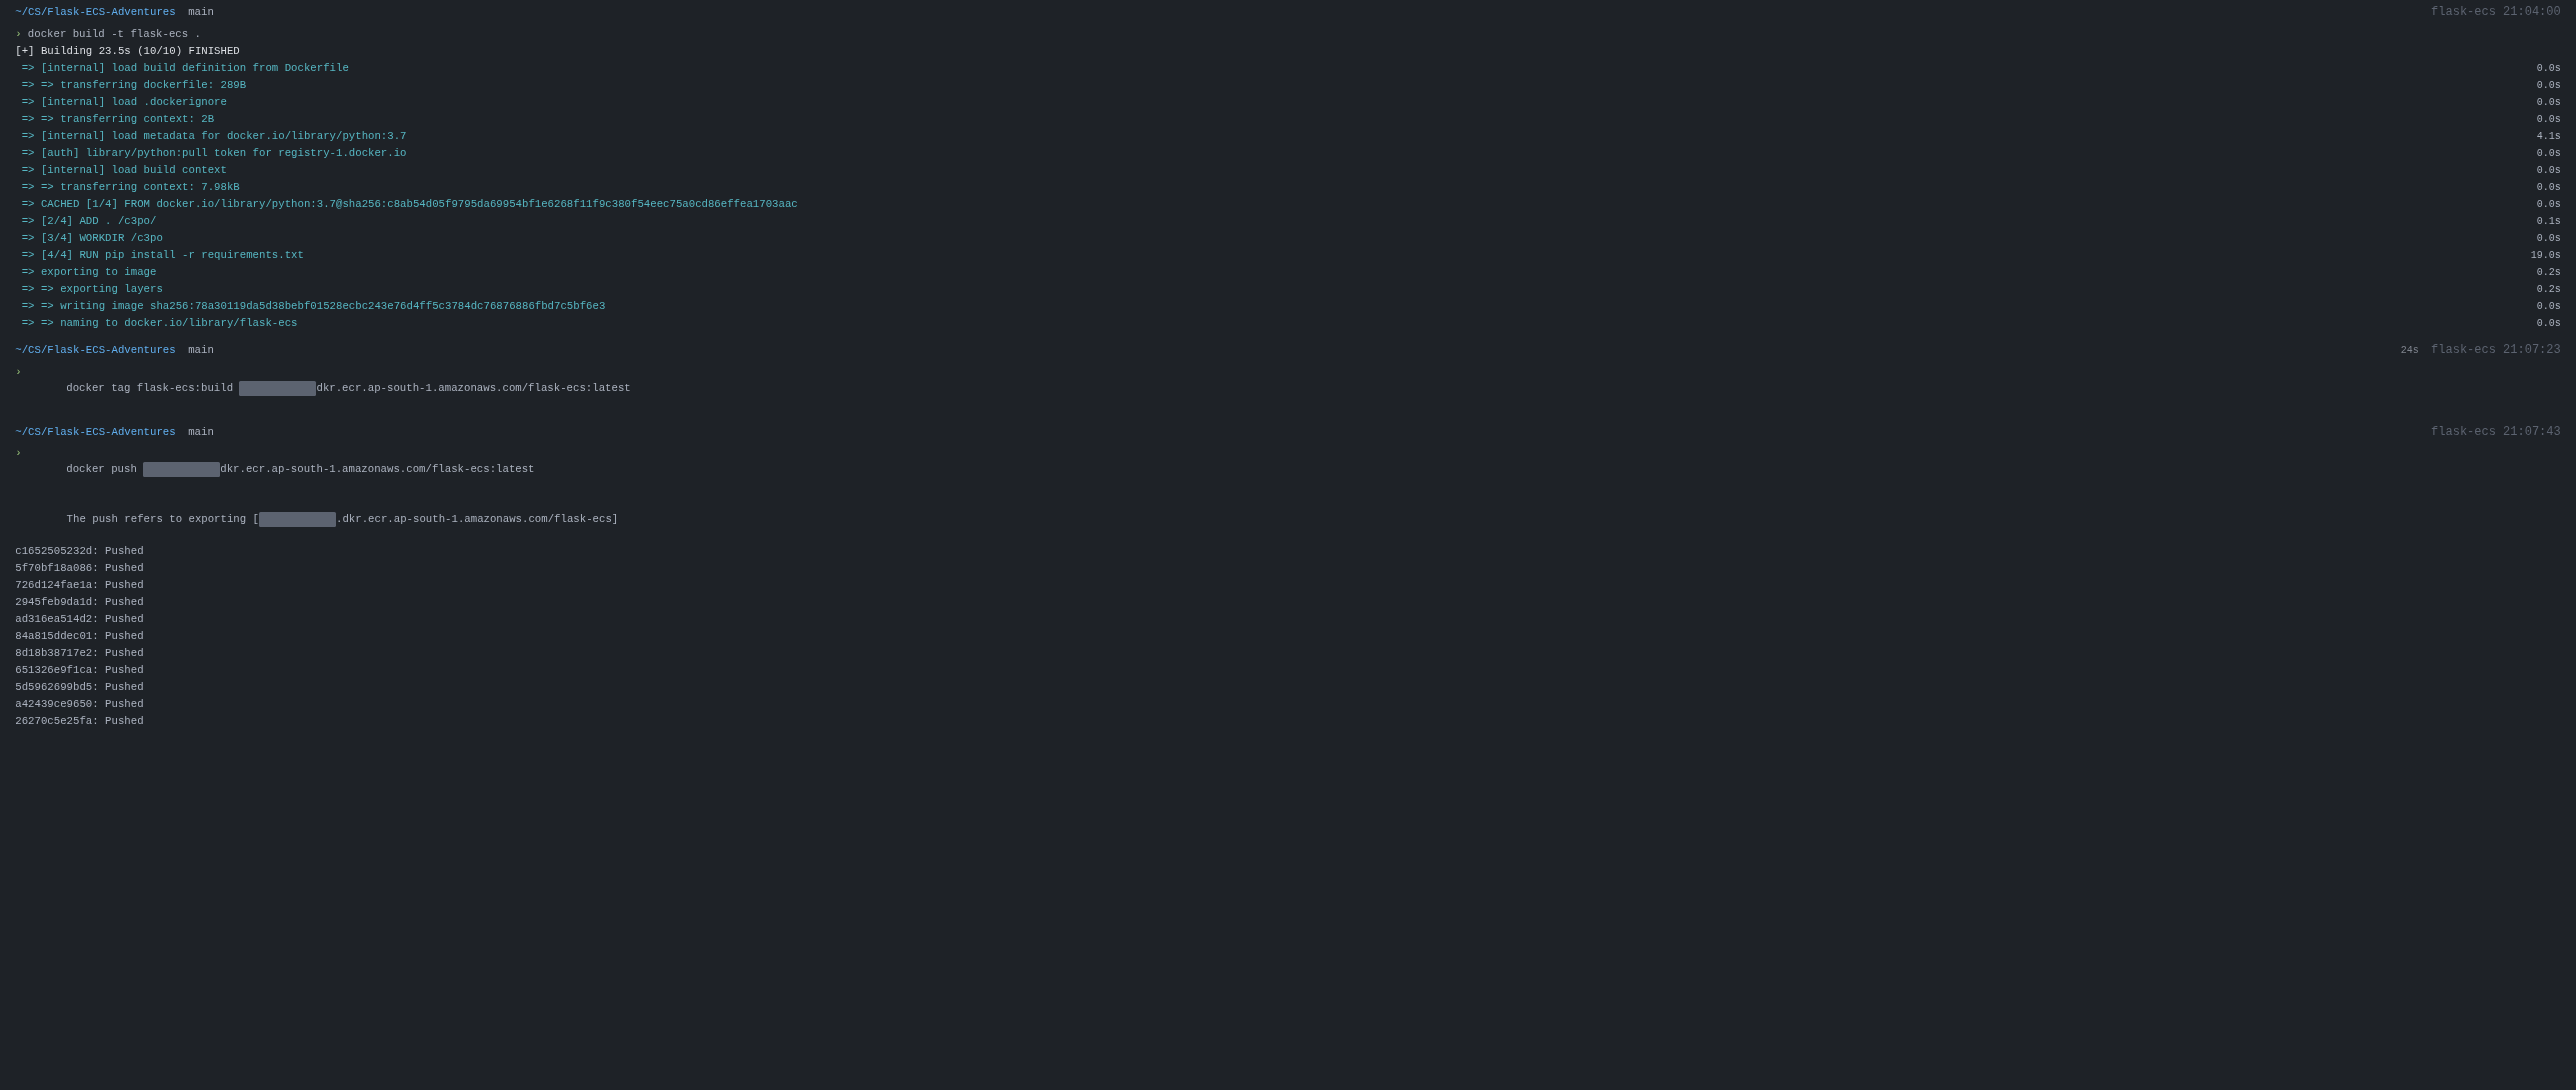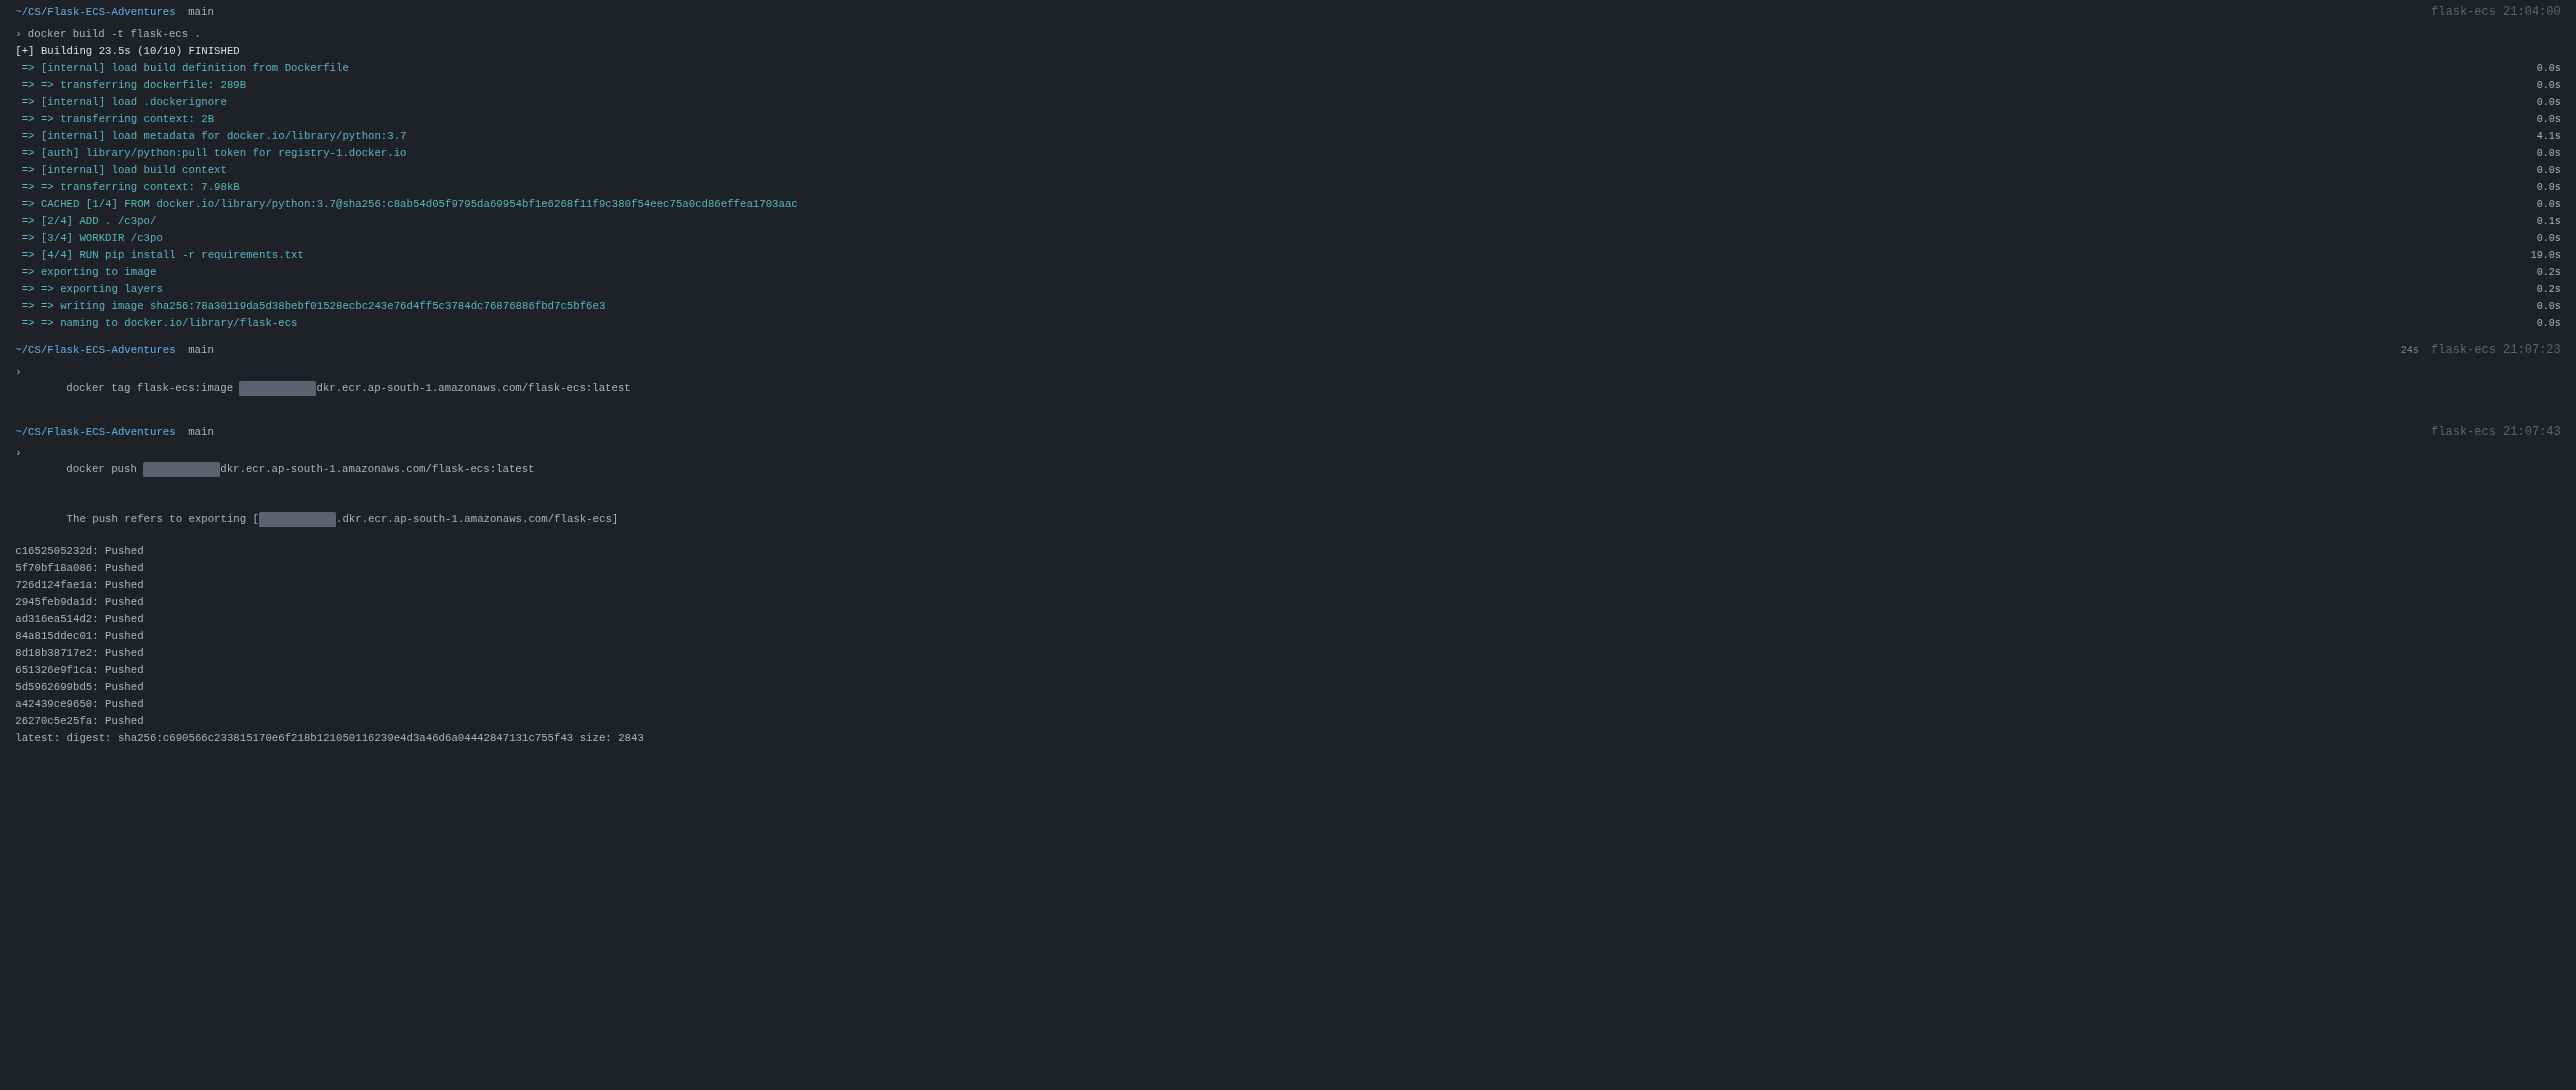--- a/index.html
+++ b/index.html
@@ -217,21 +217,21 @@
     </div>
     <div class="header-right-block">
       <span class="duration-right">24s</span>
       <span class="time-right">flask-ecs  21:07:23</span>
     </div>
   </div>
 
   <div class="prompt-line">
     <span class="prompt-char">›</span>
     <span class="command">
-      <span>docker tag flask-ecs:image </span><span class="redacted">           </span><span>dkr.ecr.ap-south-1.amazonaws.com/flask-ecs:latest</span>
+      <span>docker tag flask-ecs:build </span><span class="redacted">           </span><span>dkr.ecr.ap-south-1.amazonaws.com/flask-ecs:latest</span>
     </span>
   </div>
 
   <div class="section-gap"></div>
   <div class="header-bar">
     <div>
       <span class="path">~/CS/Flask-ECS-Adventures</span>
       <span class="branch">main</span>
     </div>
     <div class="header-right-block">
@@ -279,19 +279,16 @@
     </div>
     <div class="terminal-line">
       <span class="left">5d5962699bd5: Pushed</span>
     </div>
     <div class="terminal-line">
       <span class="left">a42439ce9650: Pushed</span>
     </div>
     <div class="terminal-line">
       <span class="left">26270c5e25fa: Pushed</span>
     </div>
-    <div class="terminal-line">
-      <span class="left">latest: digest: sha256:c690566c233815170e6f218b121050116239e4d3a46d6a04442847131c755f43 size: 2843</span>
-    </div>
   </div>
 
 </div>
 
 
 </body></html>

